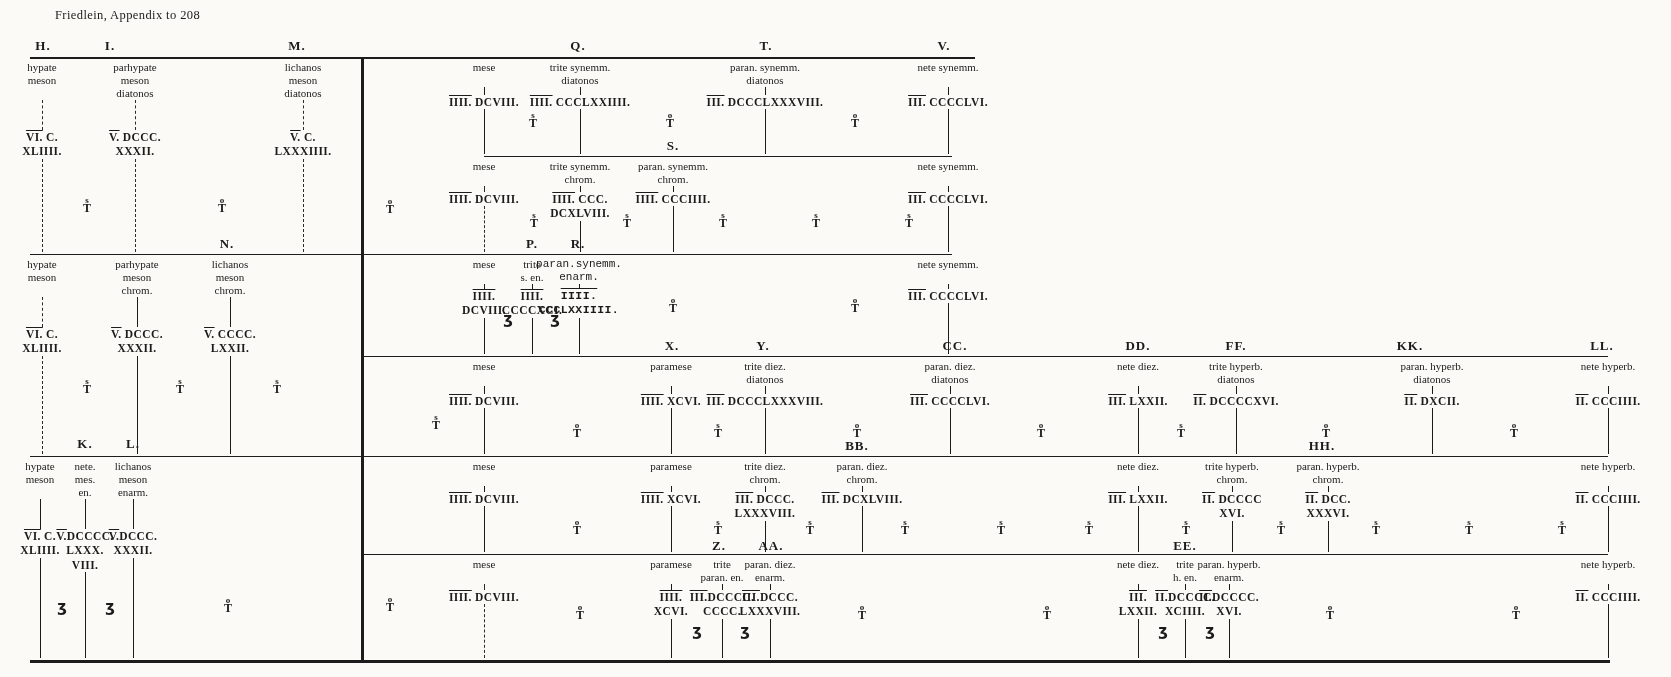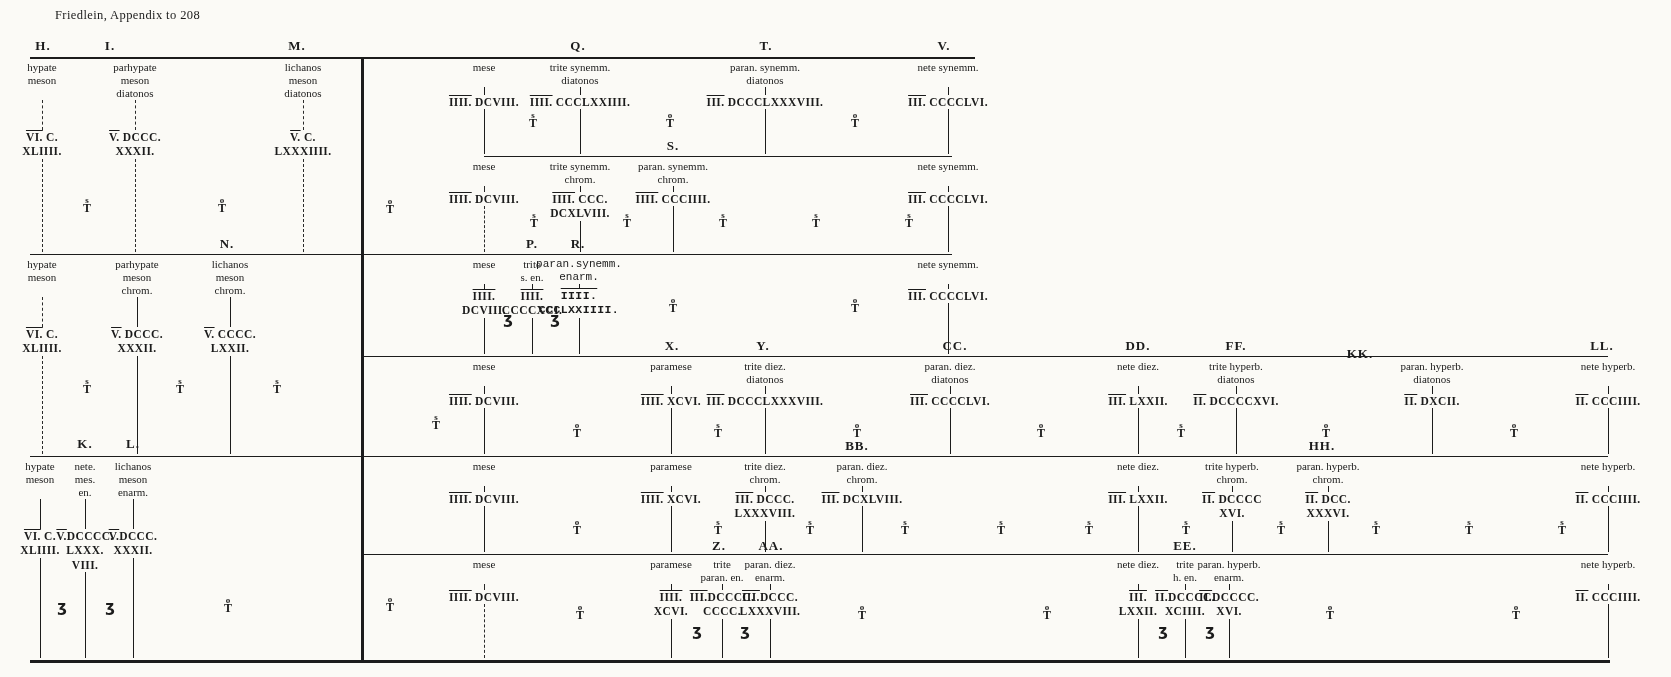--- a/index.html
+++ b/index.html
@@ -45,21 +45,21 @@
       <div class="letter" style="left: 944px; top: 38px;">V.</div>
       <div class="letter" style="left: 673px; top: 138px;">S.</div>
       <div class="letter" style="left: 227px; top: 236px;">N.</div>
       <div class="letter" style="left: 532px; top: 236px;">P.</div>
       <div class="letter" style="left: 578px; top: 236px;">R.</div>
       <div class="letter" style="left: 672px; top: 338px;">X.</div>
       <div class="letter" style="left: 763px; top: 338px;">Y.</div>
       <div class="letter" style="left: 955px; top: 338px;">CC.</div>
       <div class="letter" style="left: 1138px; top: 338px;">DD.</div>
       <div class="letter" style="left: 1236px; top: 338px;">FF.</div>
-      <div class="letter" style="left: 1360px; top: 338px; margin-top: 8px;">KK.</div>
+      <div class="letter" style="left: 1410px; top: 338px;">KK.</div>
       <div class="letter" style="left: 1602px; top: 338px;">LL.</div>
       <div class="letter" style="left: 85px; top: 436px;">K.</div>
       <div class="letter" style="left: 133px; top: 436px;">L.</div>
       <div class="letter" style="left: 857px; top: 438px;">BB.</div>
       <div class="letter" style="left: 1322px; top: 438px;">HH.</div>
       <div class="letter" style="left: 719px; top: 538px;">Z.</div>
       <div class="letter" style="left: 771px; top: 538px;">AA.</div>
       <div class="letter" style="left: 1185px; top: 538px;">EE.</div>
       <div class="col dash" style="left: -18px; top: 61px; height: 191px;">
         <div class="lbl">hypate</div>

